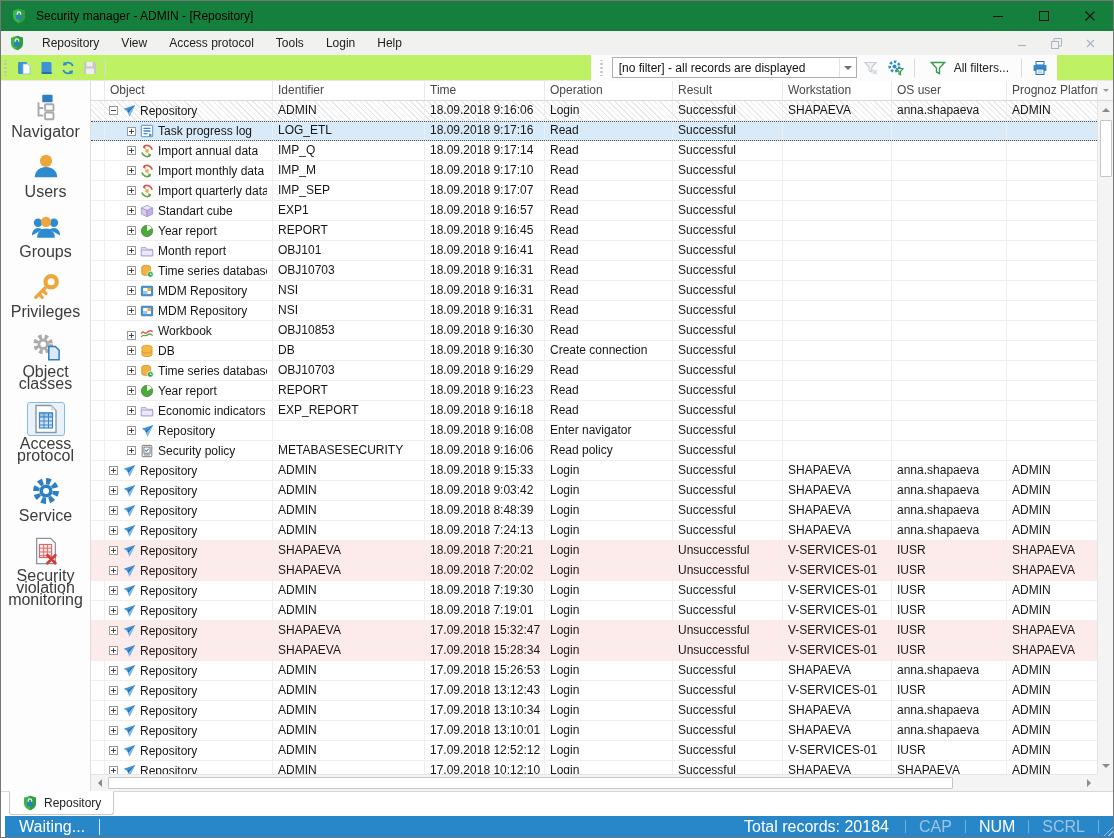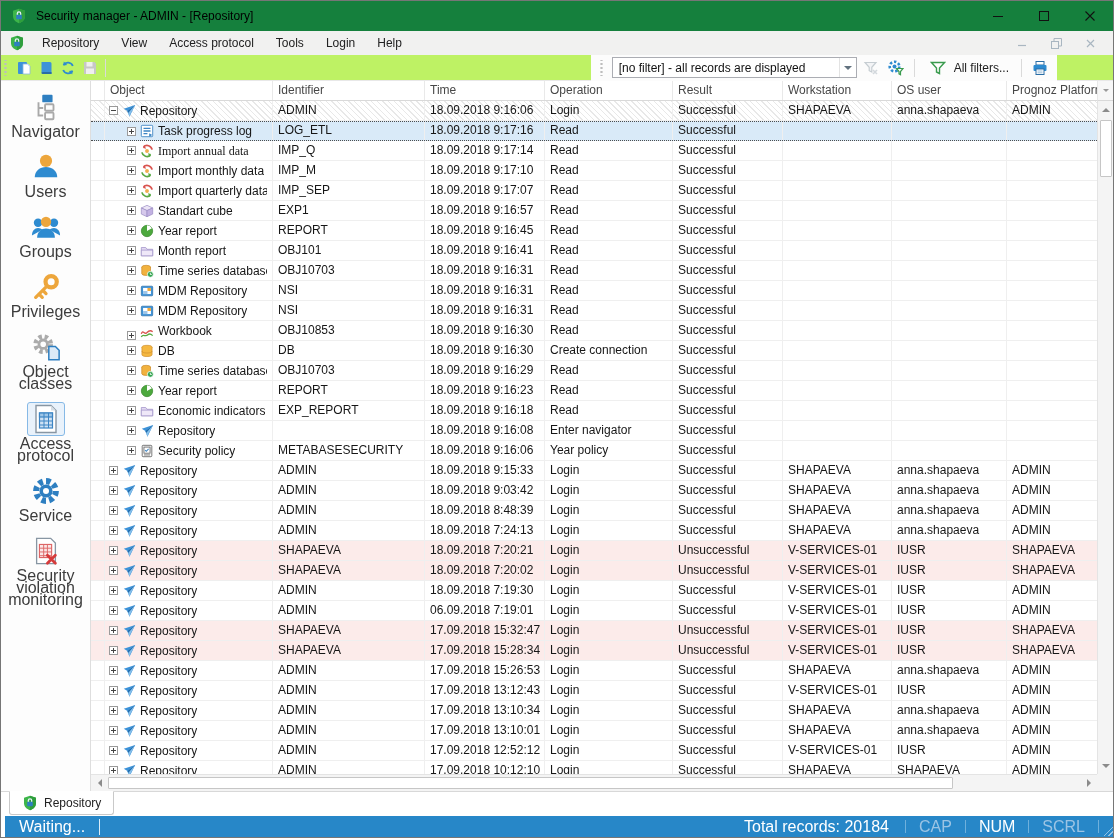--- a/index.html
+++ b/index.html
@@ -384,21 +384,21 @@
           <div class="cell c2">LOG_ETL</div>
           <div class="cell c3">18.09.2018 9:17:16</div>
           <div class="cell c4">Read</div>
           <div class="cell c5">Successful</div>
           <div class="cell c6"></div>
           <div class="cell c7"></div>
           <div class="cell c8"></div>
         </div>
         <div class="row">
           <div class="cell c0"></div>
-          <div class="cell c1 obj" style="padding-left: 22px; font-family: Liberation Serif, serif;">
+          <div class="cell c1 obj" style="padding-left: 22px;">
             <span class="expander">
               <svg width="9" height="9" viewBox="0 0 9 9">
                 <rect x=".5" y=".5" width="8" height="8" fill="#fff" stroke="#9a9a9a"></rect>
                 <path d="M2 4.5 h5 M4.5 2 v5" stroke="#444"></path>
               </svg>
             </span>
             <span class="oic">
               <svg viewBox="0 0 16 16" width="14" height="14">
                 <path d="M13.8 6.5 A6 6 0 0 0 4 3.2" fill="none" stroke="#d9534f" stroke-width="2"></path>
                 <path d="M2.2 9.5 A6 6 0 0 0 12 12.8" fill="none" stroke="#58a942" stroke-width="2"></path>
@@ -798,21 +798,21 @@
                 <rect x="2.5" y="1.5" width="11" height="13" rx="1" fill="#fff" stroke="#666"></rect>
                 <rect x="4.5" y="3.5" width="7" height="7" fill="none" stroke="#666"></rect>
                 <path d="M5.8 7 l1.4 1.4 2.6 -2.8" fill="none" stroke="#3d85c4" stroke-width="1.2"></path>
                 <path d="M4.5 12.5 h7" stroke="#666"></path>
               </svg>
             </span>
             <span class="lbl">Security policy</span>
           </div>
           <div class="cell c2">METABASESECURITY</div>
           <div class="cell c3">18.09.2018 9:16:06</div>
-          <div class="cell c4">Year policy</div>
+          <div class="cell c4">Read policy</div>
           <div class="cell c5">Successful</div>
           <div class="cell c6"></div>
           <div class="cell c7"></div>
           <div class="cell c8"></div>
         </div>
         <div class="row">
           <div class="cell c0"></div>
           <div class="cell c1 obj" style="padding-left: 4px;">
             <span class="expander">
               <svg width="9" height="9" viewBox="0 0 9 9">
@@ -1005,21 +1005,21 @@
             <span class="oic">
               <svg viewBox="0 0 16 16" width="14" height="14">
                 <path d="M15 1 2 5.5 6.2 8 8.5 14.5 Z" fill="#3d92d8"></path>
                 <path d="M15 1 6.2 8 8.5 14.5 10 10.5 Z" fill="#86bfea"></path>
                 <path d="M15 1 6.2 8 7 10.2 Z" fill="#1f6bab"></path>
               </svg>
             </span>
             <span class="lbl">Repository</span>
           </div>
           <div class="cell c2">ADMIN</div>
-          <div class="cell c3">06.09.2018 7:19:01</div>
+          <div class="cell c3">18.09.2018 7:19:01</div>
           <div class="cell c4">Login</div>
           <div class="cell c5">Successful</div>
           <div class="cell c6">V-SERVICES-01</div>
           <div class="cell c7">IUSR</div>
           <div class="cell c8">ADMIN</div>
         </div>
         <div class="row error">
           <div class="cell c0"></div>
           <div class="cell c1 obj" style="padding-left: 4px;">
             <span class="expander">

